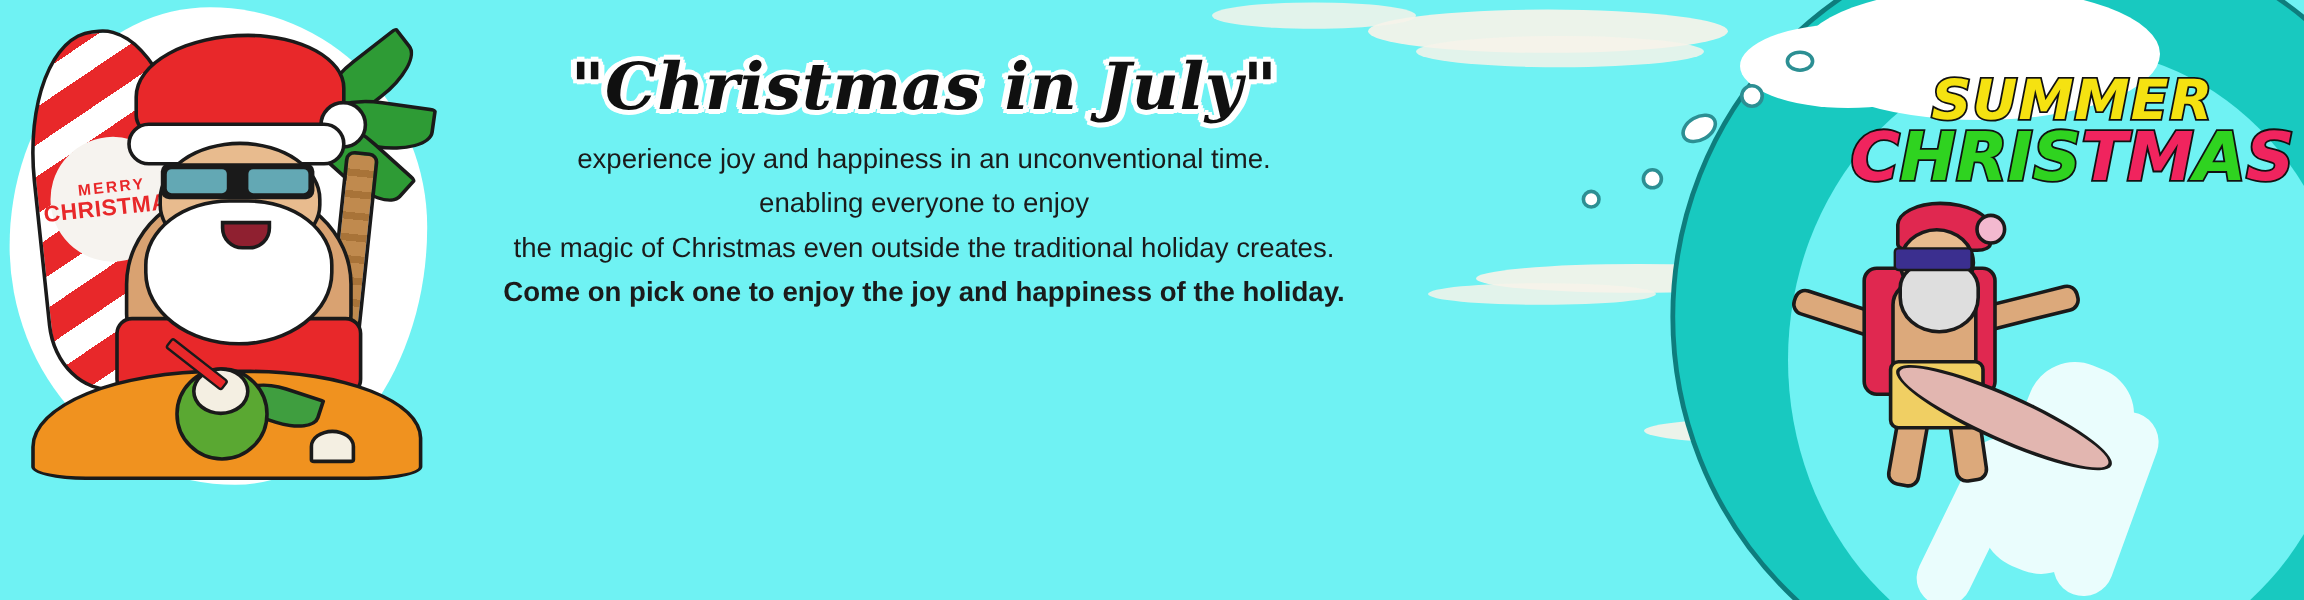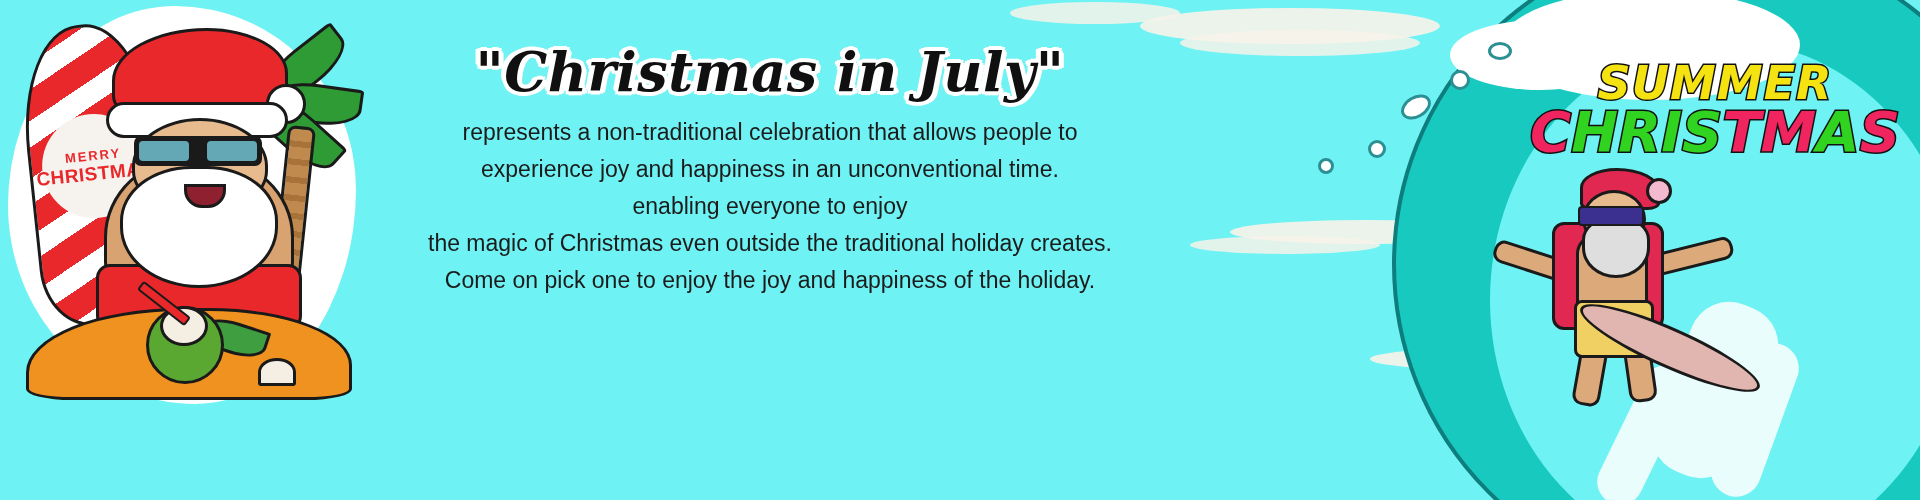--- a/index.html
+++ b/index.html
@@ -299,21 +299,21 @@
       -5px -2px 0 #fff,  5px  2px 0 #fff;
   }
   #body-lines {
     font-family: "Liberation Sans", sans-serif;
     font-stretch: condensed;
     font-size: 23px;
     color: #1b1b1b;
     line-height: 37px;
   }
   #body-lines .ln { display: block; white-space: nowrap; }
-  #body-lines .ln.cta { font-weight: normal; }
+  #body-lines .ln.cta { font-weight: bold; }
 
   
   #wave-zone {
     position: absolute;
     right: 0;
     top: 0;
     width: 720px;
     height: 500px;
     overflow: hidden;
   }
@@ -347,21 +347,21 @@
   }
   .spray {
     position: absolute;
     background: #ffffff;
     border: 3px solid #2c8f93;
     border-radius: 50%;
   }
 
   #logo {
     position: absolute;
-    right: 20px;
+    right: 8px;
     top: 62px;
     text-align: center;
     line-height: .92;
     z-index: 6;
     margin-left: 14px;
   }
   #logo .summer {
     font-family: "DejaVu Sans", sans-serif;
     font-weight: bold;
     font-style: italic;
@@ -539,21 +539,20 @@
     <div class="coco-leaf" style="left:192px;top:316px;transform:rotate(18deg);"></div>
     <div id="coconut"></div>
     <div id="coconut-hole"></div>
     <div id="coconut-straw"></div>
     <div id="shell"></div>
   </div>
 
   <div id="text-block">
     <div id="headline">"Christmas in July"</div>
     <div id="body-lines">
-      <span class="ln">represents a non-traditional celebration that allows people to</span>
       <span class="ln">experience joy and happiness in an unconventional time.</span>
       <span class="ln">enabling everyone to enjoy</span>
       <span class="ln">the magic of Christmas even outside the traditional holiday creates.</span>
       <span class="ln cta">Come on pick one to enjoy the joy and happiness of the holiday.</span>
     </div>
   </div>
 
   <div id="wave-zone">
     <div id="wave-body"></div>
     <div id="wave-inner"></div>

